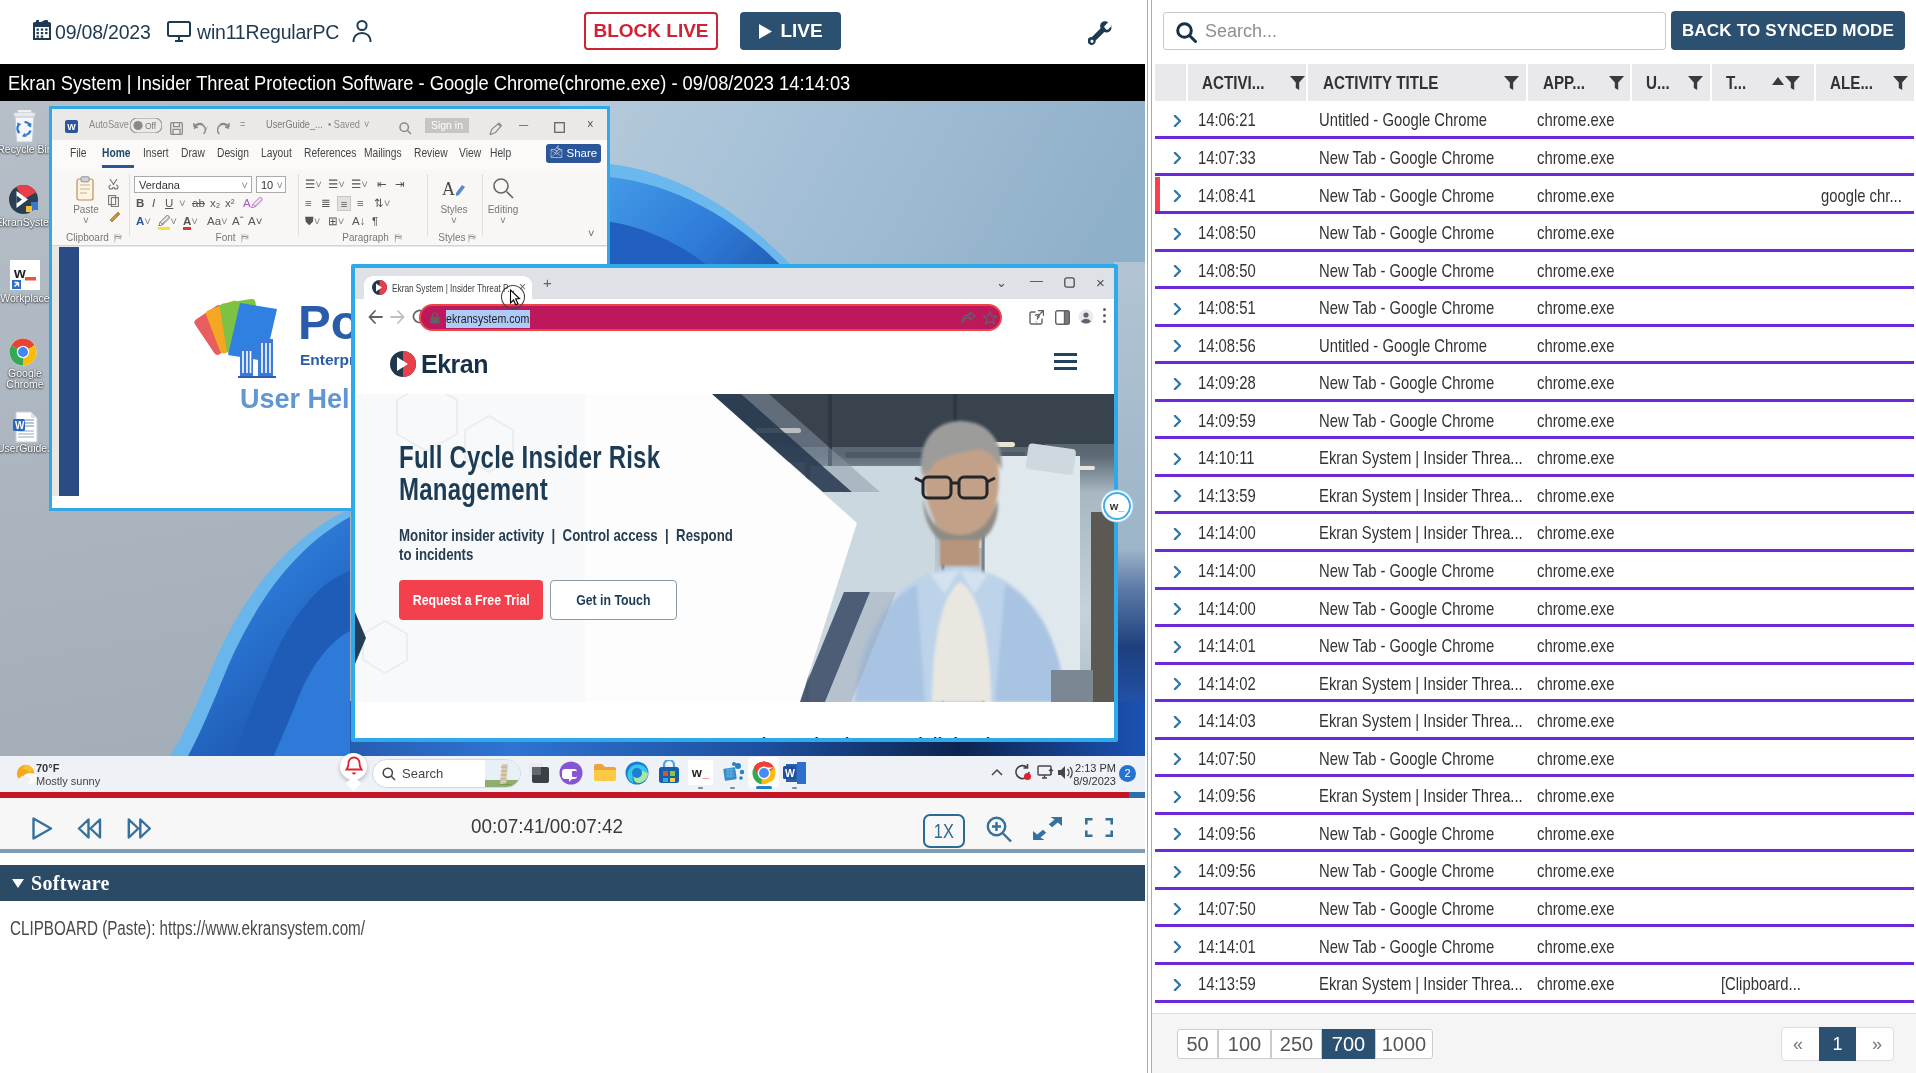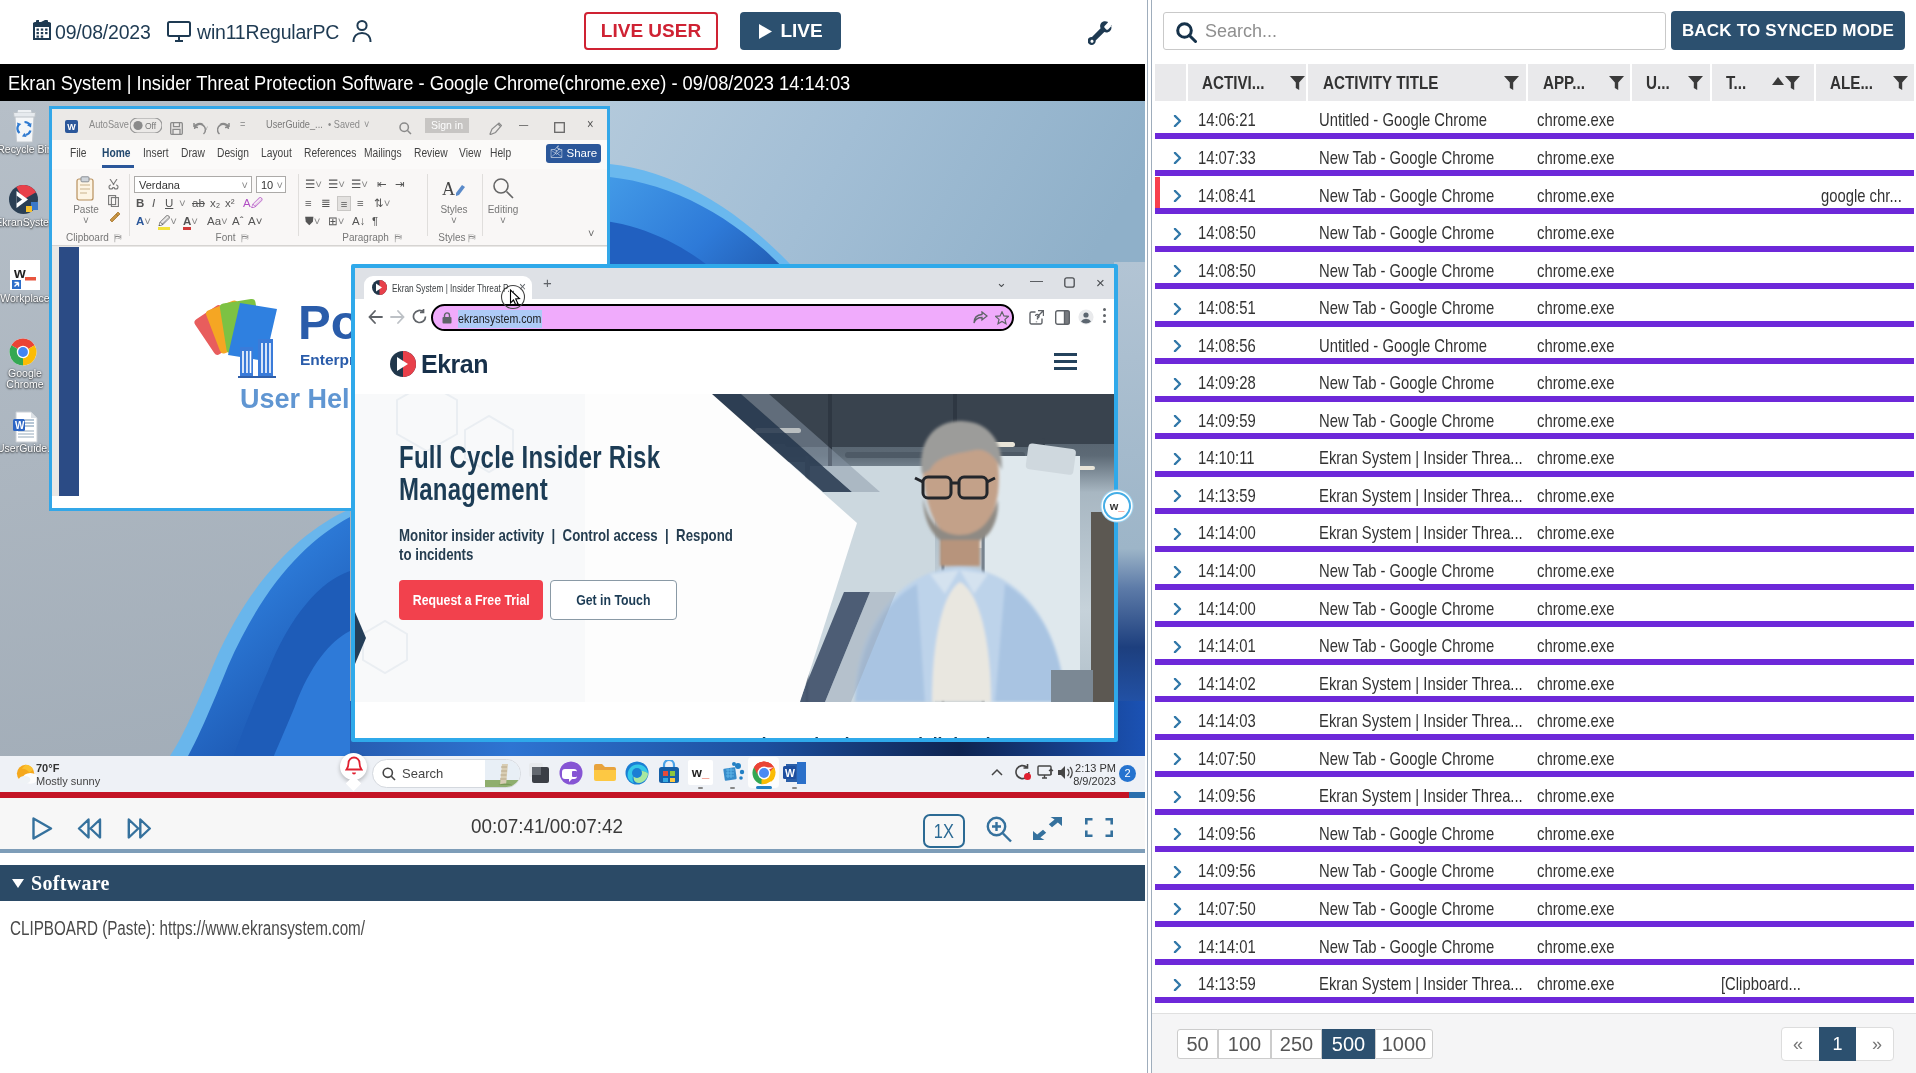--- a/index.html
+++ b/index.html
@@ -12,21 +12,21 @@
 #blackbar{position:absolute;left:0;top:64px;width:1145px;height:37.5px;background:#000;color:#fff;overflow:hidden}
 #blackbar span{position:absolute;left:8px;top:0;height:37px;line-height:38px;font-size:21px}
 
 #search{position:absolute;left:1163px;top:12px;width:503px;height:38px;border:1px solid #c9c9c9;border-radius:3px;background:#fff}
 #search span{position:absolute;left:41px;top:0;line-height:36px;font-size:18px;color:#8f8f8f}
 #syncbtn{left:1671px;top:11px;width:234px;height:39px;background:#2c506f;color:#fff;font-size:17px;line-height:39px;letter-spacing:.2px}
 #thead{position:absolute;left:1155px;top:64px;width:759px;height:37.5px;background:#e9e9eb}
 .th{position:absolute;top:0;height:37.5px;border-left:2px solid #fff;overflow:hidden}
 .th b{position:absolute;top:0;line-height:37.5px;font-size:19px;color:#333;display:inline-block;transform:scaleX(0.8);transform-origin:0 50%}
 .funnel{position:absolute;top:12px;width:15px;height:14px}
-.trow{position:absolute;left:1155px;width:759px;height:37.55px;border-bottom:6px solid #6d28d9;background:#fff}
+.trow{position:absolute;left:1155px;width:759px;height:37.55px;border-bottom:3px solid #6d28d9;background:#fff}
 .trow .nr{top:0;height:37px;line-height:37px;font-size:19px;color:#333}
 .chev{position:absolute;left:18px;top:13.5px;width:9px;height:12px}
 .redbar{position:absolute;left:0;top:0;width:5px;height:100%;background:#f8404e}
 #rfooter{position:absolute;left:1152px;top:1013px;width:764px;height:60px;background:#f5f5f6;border-top:1px solid #e0e0e0}
 .szbtn{position:absolute;top:15px;height:30px;background:#fff;border:1px solid #ccc;color:#555;font-size:20px;text-align:center;line-height:28px}
 
 #split1{position:absolute;left:1147px;top:0;width:1px;height:1073px;background:#9fadbc}
 #split2{position:absolute;left:1150.5px;top:0;width:1px;height:1073px;background:#9fadbc}
 
 #redprog{position:absolute;left:0;top:792px;width:1129px;height:5.5px;background:#c41425}
@@ -78,21 +78,21 @@
         <path d="M8 20h8M12 15v5"></path>
       </g>
     </svg>
  <span class="txt" style="left:197px">win11RegularPC</span>
  <svg class="abs" style="left:352px;top:19px" width="20" height="24" viewBox="0 0 20 24">
       <g fill="none" stroke="#1e3a52" stroke-width="2">
         <circle cx="10" cy="6.5" r="4.6"></circle>
         <path d="M1.5 23c0-6 3.6-9 8.5-9s8.5 3 8.5 9"></path>
       </g>
     </svg>
- <div class="obtn" style="left:584px;top:12px;width:134px;height:38px;border:2px solid #cf2233;color:#cf2233;font-size:19px;line-height:34px">LIVE USER</div>
+ <div class="obtn" style="left:584px;top:12px;width:134px;height:38px;border:2px solid #cf2233;color:#cf2233;font-size:19px;line-height:34px">BLOCK LIVE</div>
  <div class="obtn" style="left:740px;top:12px;width:101px;height:38px;background:#2c506f;color:#fff;font-size:19px;line-height:38px"><svg style="vertical-align:-3px;margin-right:7px" width="15" height="17" viewBox="0 0 15 17">
         <path d="M1 1 L14 8.5 L1 16 Z" fill="#fff"></path>
       </svg>LIVE</div>
  <svg class="abs" style="left:1088px;top:20px" width="26" height="26" viewBox="0 0 26 26">
       <path fill="#1e3a52" d="M24.2 6.2c-.3-.3-.8-.2-1 .1l-3.1 3.1c-.5.5-1.4.5-1.9 0l-1.6-1.6c-.5-.5-.5-1.4 0-1.9l3.1-3.1c.3-.3.3-.8-.1-1-1.9-1.1-4.4-.8-6 .8-1.5 1.5-1.9 3.8-1 5.7L4 16.9c-1.2-.1-2.4.3-3.2 1.2-1.6 1.6-1.6 4.1 0 5.7s4.1 1.6 5.7 0c.9-.9 1.3-2.1 1.2-3.2l8.6-8.6c1.9.9 4.2.5 5.7-1 1.6-1.6 1.9-4.1.8-6zM5.1 22.4c-.6.6-1.6.6-2.2 0s-.6-1.6 0-2.2 1.6-.6 2.2 0 .6 1.6 0 2.2z"></path>
     </svg>
 </div>
 
 <div id="blackbar">
     <span class="nr" style="position:absolute;transform:scaleX(.87)">Ekran System | Insider Threat Protection Software - Google Chrome(chrome.exe) - 09/08/2023 14:14:03</span>
@@ -419,21 +419,21 @@
  <div style="position:absolute;left:0;top:31px;width:759px;height:37px;background:#fff">
   <svg style="position:absolute;left:13px;top:11px" width="15" height="14" viewBox="0 0 15 14">
           <path d="M7 1 L1.5 7 L7 13 M2 7 H14" fill="none" stroke="#5f6368" stroke-width="1.8" stroke-linecap="round"></path>
         </svg>
   <svg style="position:absolute;left:35px;top:11px" width="15" height="14" viewBox="0 0 15 14">
           <path d="M8 1 L13.5 7 L8 13 M13 7 H1" fill="none" stroke="#bdc1c6" stroke-width="1.8" stroke-linecap="round"></path>
         </svg>
   <svg style="position:absolute;left:57px;top:10px" width="15" height="15" viewBox="0 0 15 15">
           <path d="M13.5 7.5 a6 6 0 1 1 -2-4.5 M11.5 0 v3.5 h-3.5" fill="none" stroke="#5f6368" stroke-width="1.7"></path>
         </svg>
-  <div style="position:absolute;left:76px;top:5px;width:583px;height:27px;border:2px solid #000000;border-radius:14px;background:#f0abfc">
+  <div style="position:absolute;left:64px;top:5px;width:583px;height:27px;border:2px solid #ef4444;border-radius:14px;background:#be185d">
     <svg style="position:absolute;left:9px;top:6px" width="10" height="12" viewBox="0 0 10 12">
             <rect x="0.5" y="5" width="9" height="6.5" rx="1" fill="#5f6368"></rect>
             <path d="M2.5 5 V3.4 a2.5 2.5 0 0 1 5 0 V5" fill="none" stroke="#5f6368" stroke-width="1.4"></path>
           </svg>
     <span style="position:absolute;left:25px;top:4px;height:18px;width:84px;overflow:hidden;background:#aecbf7;font-size:12.5px;line-height:18px;color:#202124;display:inline-block"><span style="display:inline-block;transform:scaleX(.85);transform-origin:0 50%">ekransystem.com</span></span>
     <svg style="position:absolute;left:540px;top:5px" width="15" height="14" viewBox="0 0 15 14">
             <path d="M9 1 L14 5 L9 9 V6.5 C4 6.5 2 9 1 12 C1 7 4 3.8 9 3.5 Z" fill="none" stroke="#5f6368" stroke-width="1.3"></path>
           </svg>
     <svg style="position:absolute;left:562px;top:5px" width="14" height="14" viewBox="0 0 14 14">
             <path d="M7 0.8 L8.9 4.9 L13.4 5.4 L10 8.4 L11 12.8 L7 10.5 L3 12.8 L4 8.4 L0.6 5.4 L5.1 4.9 Z" fill="none" stroke="#5f6368" stroke-width="1.2"></path>
@@ -971,20 +971,20 @@
     <span class="nr" style="left:43px">14:13:59</span>
     <span class="nr" style="left:164px">Ekran System | Insider Threa...</span>
     <span class="nr" style="left:382px">chrome.exe</span>
     <span class="nr" style="left:566px">[Clipboard...</span>
   </div>
 
 <div id="rfooter">
  <div class="szbtn" style="left:25px;width:41px;border-radius:3px 0 0 3px">50</div>
  <div class="szbtn" style="left:66px;width:53px">100</div>
  <div class="szbtn" style="left:119px;width:51px">250</div>
- <div class="szbtn" style="left:170px;width:53px;background:#2c506f;border-color:#2c506f;color:#fff">500</div>
+ <div class="szbtn" style="left:170px;width:53px;background:#2c506f;border-color:#2c506f;color:#fff">700</div>
  <div class="szbtn" style="left:223px;width:58px;border-radius:0 3px 3px 0">1000</div>
  <div class="abs" style="left:629px;top:13px;width:113px;height:34px;background:#fff;border:1px solid #ddd;border-radius:4px">
    <span class="abs" style="left:11px;top:0;line-height:32px;font-size:18px;color:#777">«</span>
    <div class="abs" style="left:37px;top:-1px;width:37px;height:34px;background:#2c506f;color:#fff;text-align:center;line-height:34px;font-size:18px">1</div>
    <span class="abs" style="left:90px;top:0;line-height:32px;font-size:18px;color:#777">»</span>
  </div>
 </div>
 
 </body></html>

